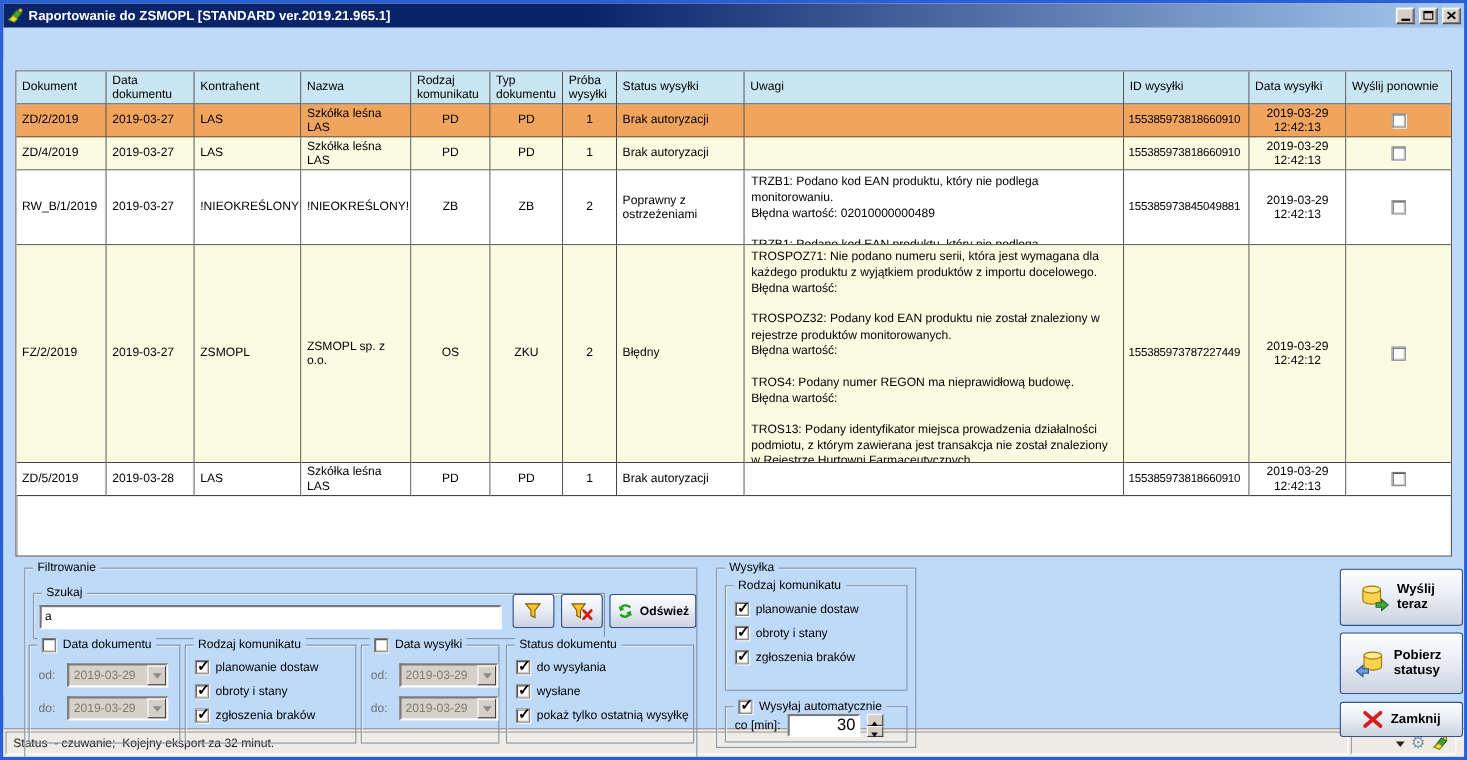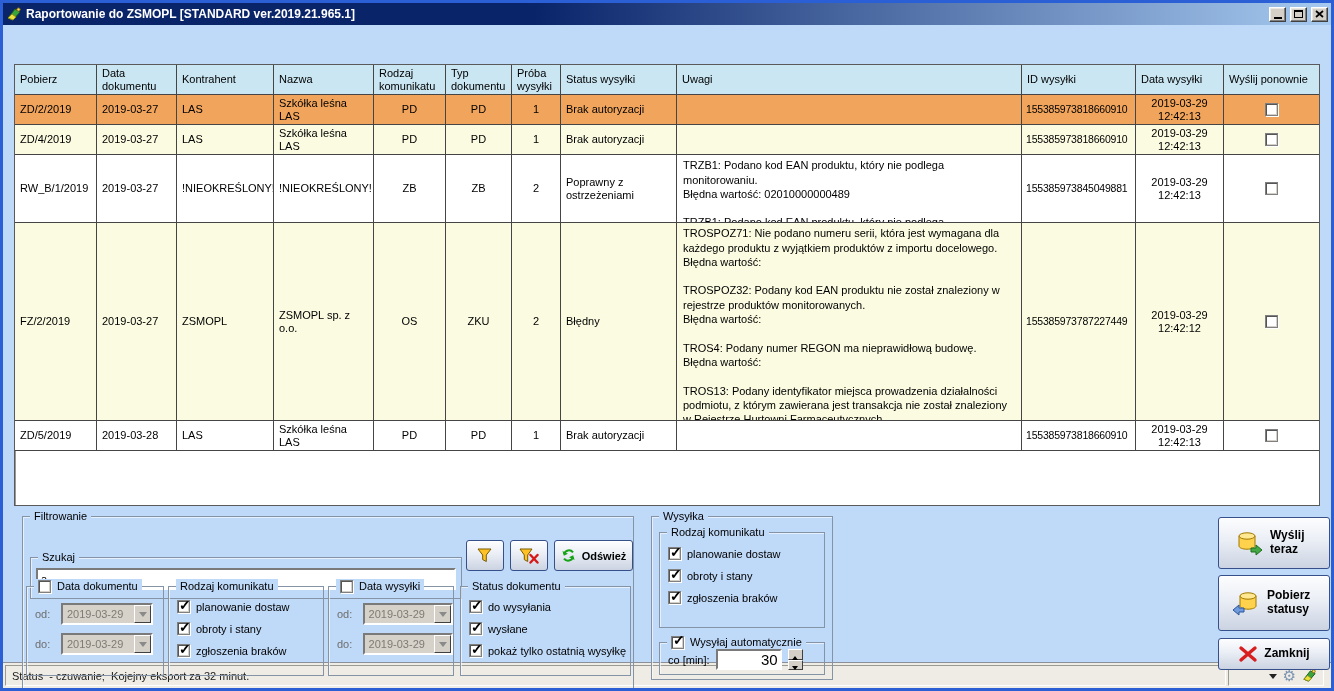--- a/index.html
+++ b/index.html
@@ -99,21 +99,21 @@
       <svg width="9" height="8" viewBox="0 0 9 8">
         <path d="M1 1 L8 7 M8 1 L1 7" stroke="#000" stroke-width="1.7"></path>
       </svg>
     </button>
   </div>
 
   <div class="client">
 
     <div class="table-wrap">
       <div class="cols">
-        <div class="th">Pobierz</div>
+        <div class="th">Dokument</div>
         <div class="th">Data dokumentu</div>
         <div class="th">Kontrahent</div>
         <div class="th">Nazwa</div>
         <div class="th">Rodzaj komunikatu</div>
         <div class="th">Typ dokumentu</div>
         <div class="th">Próba wysyłki</div>
         <div class="th">Status wysyłki</div>
         <div class="th">Uwagi</div>
         <div class="th">ID wysyłki</div>
         <div class="th">Data wysyłki</div>
@@ -218,21 +218,21 @@
             <span class="cb"></span>
           </div>
       </div>
     </div>
 
     <div class="grp" style="left:19px;top:463px;width:612px;height:184px;">
       <div class="grp-label">
           <span>Filtrowanie</span>
         </div>
     </div>
-    <div class="grp" style="left:27px;top:504px;width:432px;height:42px;">
+    <div class="grp" style="left:27px;top:486px;width:520px;height:42px;">
       <div class="grp-label">
           <span>Szukaj</span>
         </div>
       <input class="txt" style="position: absolute; left: 5px; top: 10px; width: 420px;" value="a">
     </div>
     <button class="btn" style="position:absolute;left:463px;top:487px;width:38px;height:31px;">
       <svg width="18" height="17" viewBox="0 0 18 17">
         <path d="M2 2 H15 L10.3 8 V14.5 L6.7 12.6 V8 Z" fill="#FFC226" stroke="#7a5a00" stroke-width="1"></path>
       </svg>
     </button>

